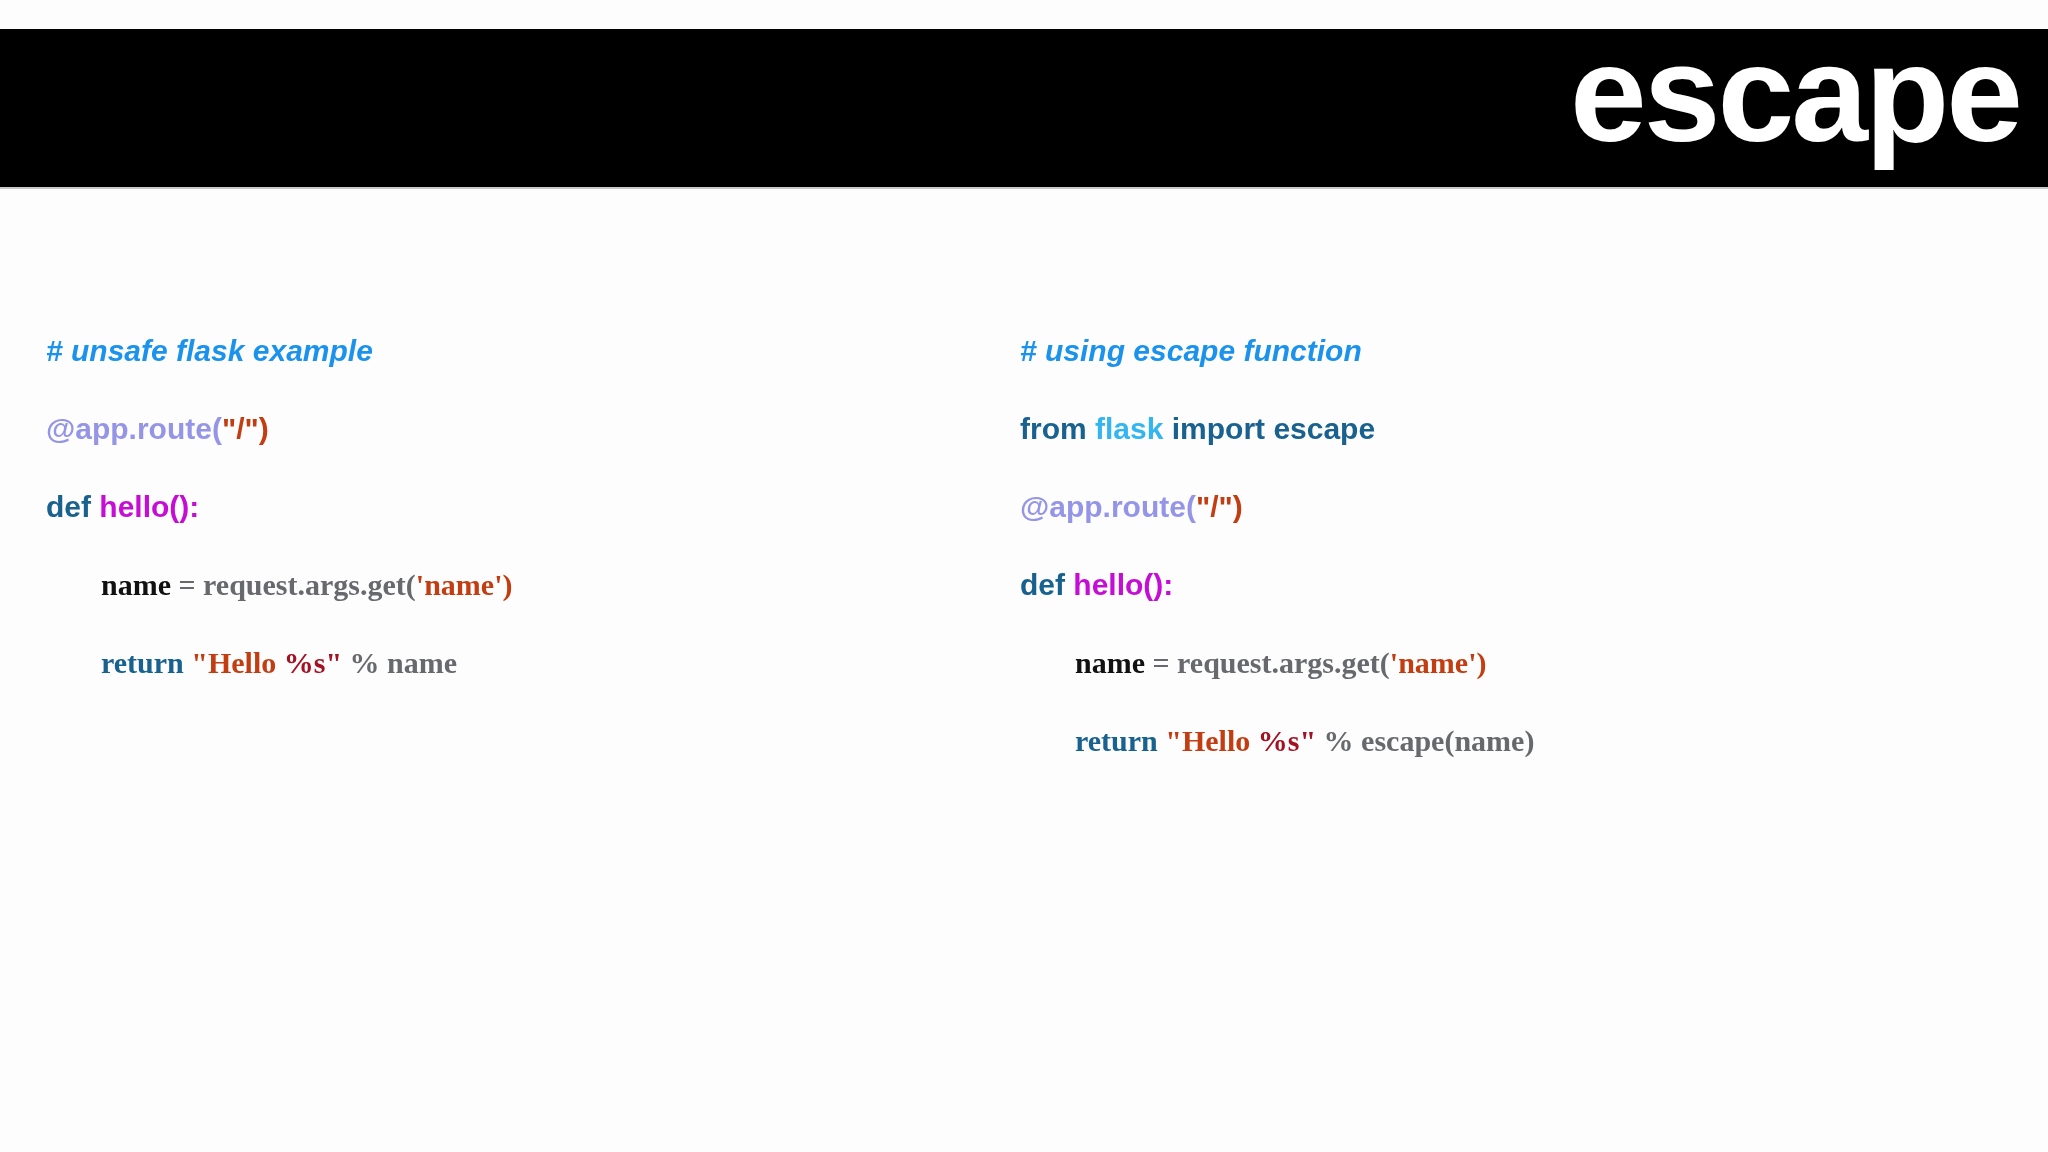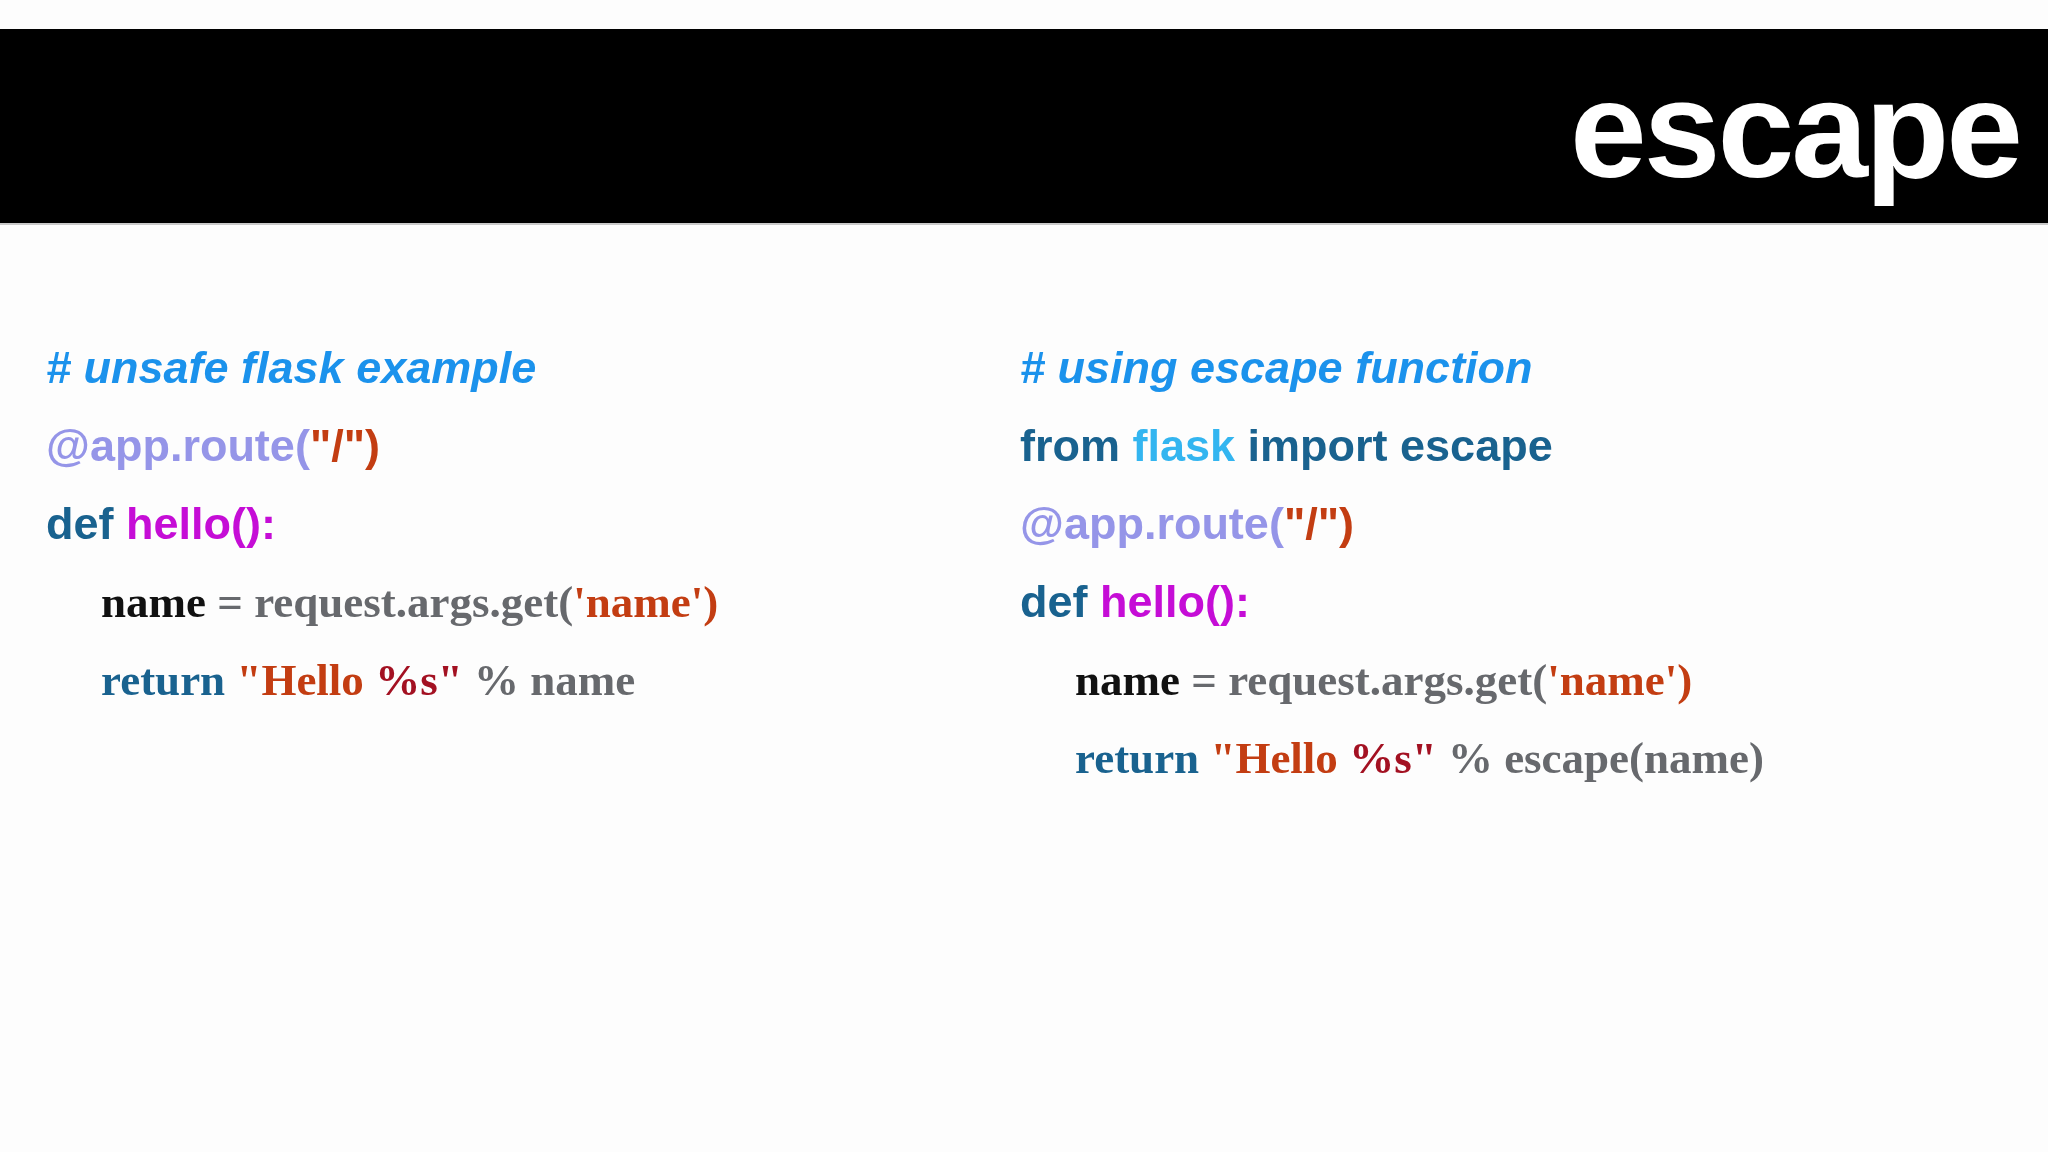--- a/index.html
+++ b/index.html
@@ -13,41 +13,41 @@
     height: 1152px;
     background: #fdfdfd;
     font-family: "Liberation Sans", sans-serif;
     overflow: hidden;
   }
   .title-bar {
     position: absolute;
     top: 29px;
     left: 0;
     width: 100%;
-    height: 196px;
+    height: 160px;
     background: #000000;
     border-bottom: 2px solid #c9c9c9;
     display: flex;
     justify-content: flex-end;
     align-items: flex-end;
     box-sizing: border-box;
   }
   .slide-title {
     color: #ffffff;
     font-size: 138px;
     font-weight: bold;
     line-height: 1;
     letter-spacing: -3px;
     padding: 0 28px 25px 0;
     white-space: nowrap;
   }
   .code-block {
     position: absolute;
-    top: 329px;
-    font-size: 45px;
+    top: 312px;
+    font-size: 30px;
     font-weight: bold;
     line-height: 78px;
     white-space: pre;
   }
   .code-block.left  { left: 46px; }
   .code-block.right { left: 1020px; }
   .code-line { white-space: pre; }
   .code-line.indent { padding-left: 55px; font-family: Liberation Serif, serif; }
   .tok-comment { font-style: italic; }
 </style>

